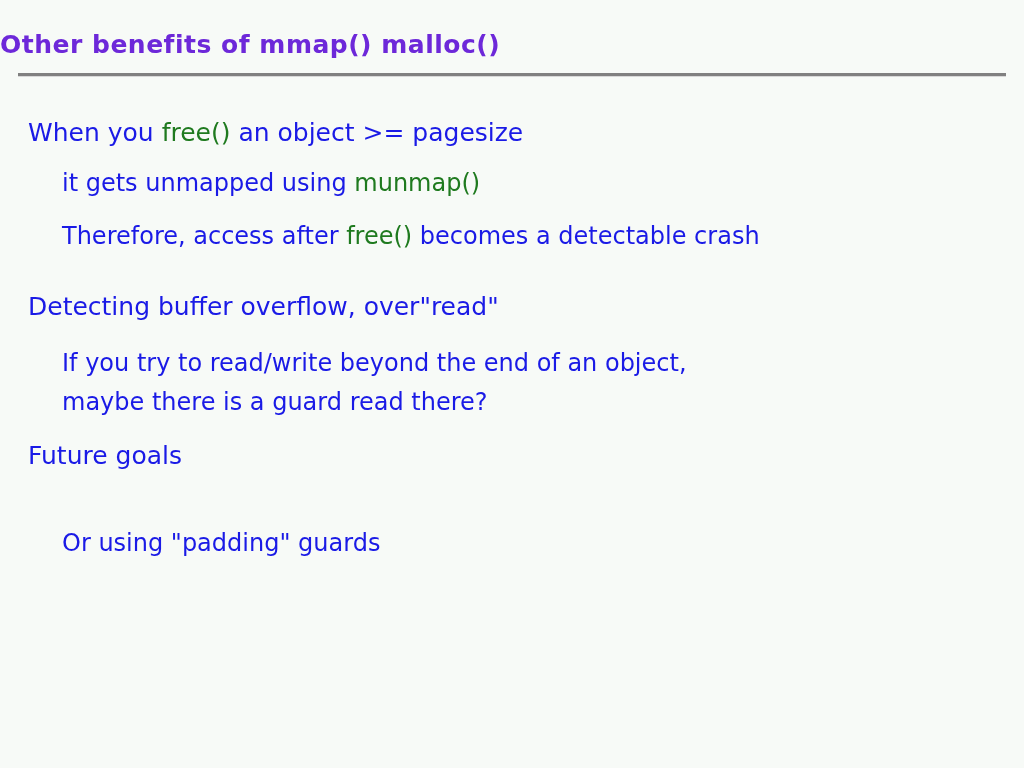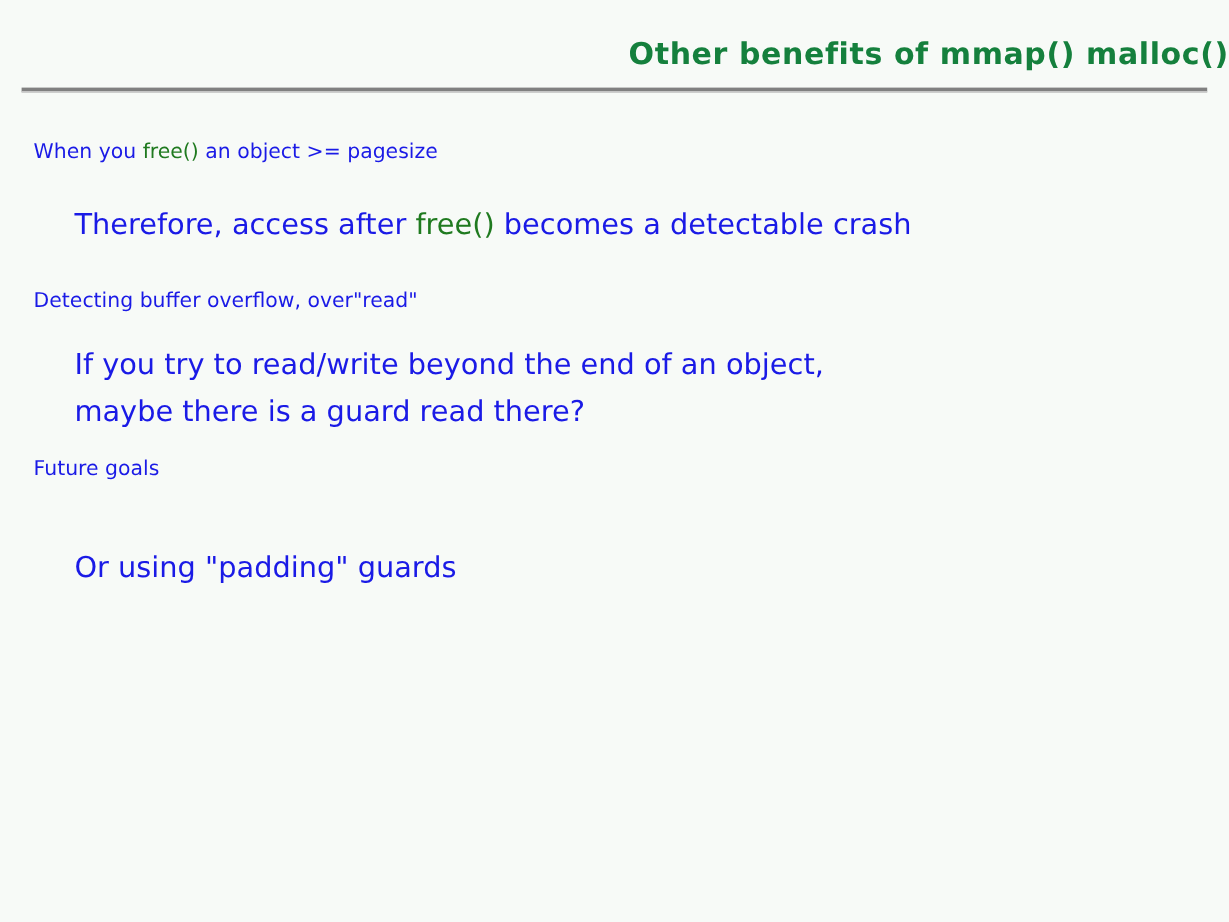--- a/index.html
+++ b/index.html
@@ -13,41 +13,41 @@
     font-family: "DejaVu Sans", sans-serif;
     overflow: hidden;
   }
   .slide {
     position: relative;
     width: 1024px;
     height: 768px;
     box-sizing: border-box;
   }
   .slide-title {
-    text-align: right;
+    text-align: left;
     font-family: "DejaVu Sans", sans-serif;
     font-weight: bold;
     font-size: 25px;
-    color: #15803d;
+    color: #6d28d9;
     letter-spacing: 0.5px;
     padding-top: 30px;
   }
   .title-rule {
     margin: 14px 18px 0 18px;
     height: 3px;
     background: #808080;
     border-bottom: 1px solid #d8d8d8;
   }
   .body {
     margin-top: 40px;
     padding: 0 28px;
   }
   .lvl1 {
     color: #1a1ae6;
-    font-size: 17px;
+    font-size: 25px;
     margin: 0 0 6px 0;
     line-height: 1.25;
   }
   .lvl2 {
     color: #1a1ae6;
     font-size: 24px;
     margin: 0 0 8px 34px;
     line-height: 1.3;
   }
   .code {
@@ -66,20 +66,23 @@
   <div class="title-rule"></div>
 
   <div class="body">
 
     <p class="lvl1">
       <span>When you </span><span class="code">free()</span><span> an object &gt;= pagesize</span>
     </p>
 
     <div class="gap-sm"></div>
 
+    <p class="lvl2">
+      <span>it gets unmapped using </span><span class="code">munmap()</span>
+    </p>
 
     <div class="gap-sm"></div>
 
     <p class="lvl2">
       <span>Therefore, access after </span><span class="code">free()</span><span> becomes a detectable crash</span>
     </p>
 
     <div class="gap-md"></div>
 
     <p class="lvl1">

